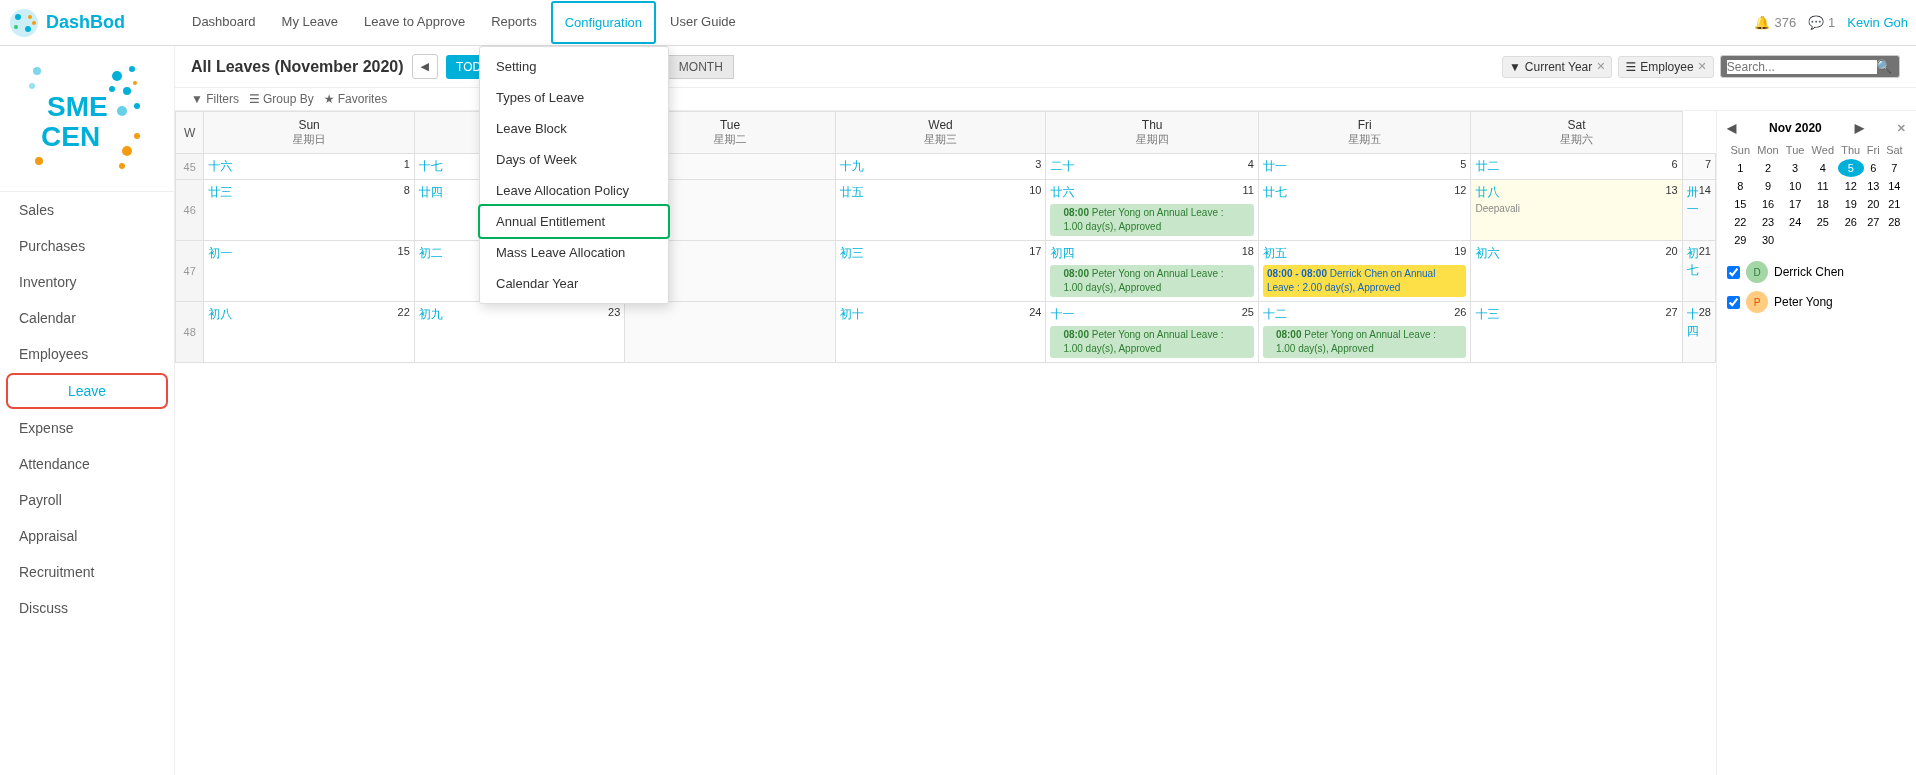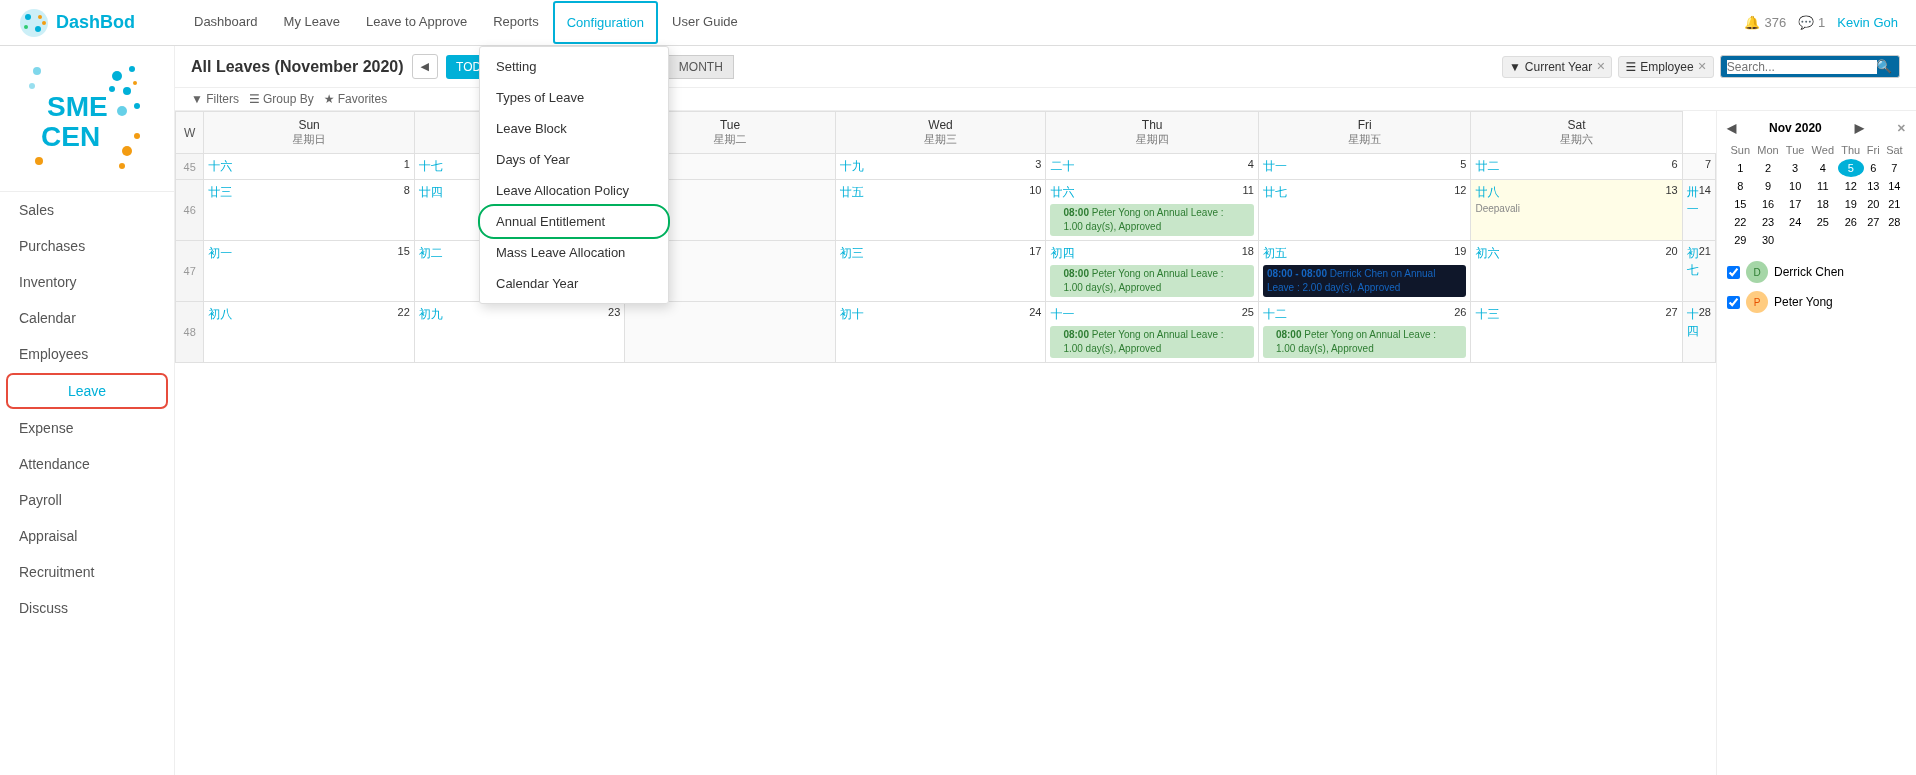--- a/index.html
+++ b/index.html
@@ -1,21 +1,21 @@
 <!DOCTYPE html>
 <html><head>
   <meta charset="utf-8">
   <style>
     * { box-sizing: border-box; margin: 0; padding: 0; }
     body { font-family: Arial, sans-serif; font-size: 13px; background: #fff; overflow: hidden; height: 775px; width: 1916px; }
 
     
     .top-nav {
       display: flex; align-items: center; height: 46px; background: #fff;
-      border-bottom: 1px solid #ddd; padding: 0 18px; gap: 4px;
+      border-bottom: 1px solid #ddd; padding: 0 8px; gap: 12px;
     }
     .top-nav .logo-area { display: flex; align-items: center; gap: 6px; width: 160px; }
     .top-nav .logo-icon { width: 32px; height: 32px; }
     .top-nav .brand-text { font-size: 18px; font-weight: bold; color: #00b0d8; }
     .nav-links { display: flex; align-items: center; gap: 2px; flex: 1; }
     .nav-link {
       padding: 12px 12px; font-size: 13px; color: #555; cursor: pointer;
       border-bottom: 2px solid transparent; white-space: nowrap;
     }
     .nav-link.active-config {
@@ -73,21 +73,21 @@
 
     .filter-tag {
       display: flex; align-items: center; gap: 4px; background: #f0f0f0;
       border: 1px solid #ddd; border-radius: 3px; padding: 3px 6px;
       font-size: 12px; color: #333;
     }
     .filter-tag .x-btn { cursor: pointer; color: #999; font-size: 11px; }
 
     .search-box {
       display: flex; align-items: center; border: 1px solid #ccc;
-      border-radius: 3px; padding: 3px 6px; background: #0369a1;
+      border-radius: 3px; padding: 3px 6px; background: #737373;
     }
     .search-box input {
       border: none; outline: none; font-size: 12px; width: 150px;
     }
 
     .toolbar-row {
       padding: 4px 16px; display: flex; align-items: center; gap: 10px;
       border-bottom: 1px solid #eee; font-size: 12px; color: #666;
     }
     .toolbar-btn { cursor: pointer; }
@@ -116,21 +116,21 @@
     .cell-top { display: flex; justify-content: space-between; }
     .cell-num-cn { color: #00b0d8; font-size: 12px; font-weight: normal; }
     .cell-num-en { color: #333; font-size: 11px; }
     .week-cell { background: #f5f5f5; text-align: center; font-size: 11px; color: #999; vertical-align: middle; border: 1px solid #e0e0e0; width: 30px; }
 
     .leave-event {
       background: #c8e6c9; border-radius: 3px; padding: 2px 13px;
       margin-top: 3px; font-size: 10px; color: #2e7d32; line-height: 1.4;
     }
     .leave-event-blue {
-      background: #0f172a; border-radius: 3px; padding: 2px 4px;
+      background: #fde047; border-radius: 3px; padding: 2px 4px;
       margin-top: 3px; font-size: 10px; color: #1565c0; line-height: 1.4;
     }
     .holiday-label { color: #888; font-size: 10px; margin-top: 2px; }
 
     
     .right-panel {
       width: 200px; border-left: 1px solid #eee; padding: 10px; flex-shrink: 0;
       overflow-y: auto;
     }
     .mini-cal-header {
@@ -153,21 +153,21 @@
     .dropdown-menu {
       position: fixed; top: 46px; left: 479px; background: #fff;
       border: 1px solid #ddd; border-radius: 3px; box-shadow: 2px 4px 12px rgba(0,0,0,0.15);
       z-index: 200; min-width: 190px; padding: 4px 0;
     }
     .dropdown-item {
       padding: 8px 16px; font-size: 13px; color: #333; cursor: pointer;
       white-space: nowrap;
     }
     .dropdown-item.highlighted {
-      background: #fff; outline: 2px solid #00b05d; border-radius: 14px;
+      background: #fff; outline: 2px solid #00b05d; border-radius: 2px;
     }
   </style>
 </head>
 <body>
 
 <div class="top-nav">
   <div class="logo-area">
     <svg class="logo-icon" viewBox="0 0 32 32" width="32" height="32">
       <circle cx="16" cy="16" r="14" fill="#00b0d8" opacity="0.2"></circle>
       <circle cx="10" cy="10" r="3" fill="#00b0d8"></circle>
@@ -587,18 +587,18 @@
         </div>
       </div>
     </div>
   </div>
 </div>
 
 <div class="dropdown-menu">
   <div class="dropdown-item">Setting</div>
   <div class="dropdown-item">Types of Leave</div>
   <div class="dropdown-item">Leave Block</div>
-  <div class="dropdown-item">Days of Year</div>
+  <div class="dropdown-item">Days of Week</div>
   <div class="dropdown-item">Leave Allocation Policy</div>
   <div class="dropdown-item highlighted">Annual Entitlement</div>
   <div class="dropdown-item">Mass Leave Allocation</div>
   <div class="dropdown-item">Calendar Year</div>
 </div>
 
 </body></html>

